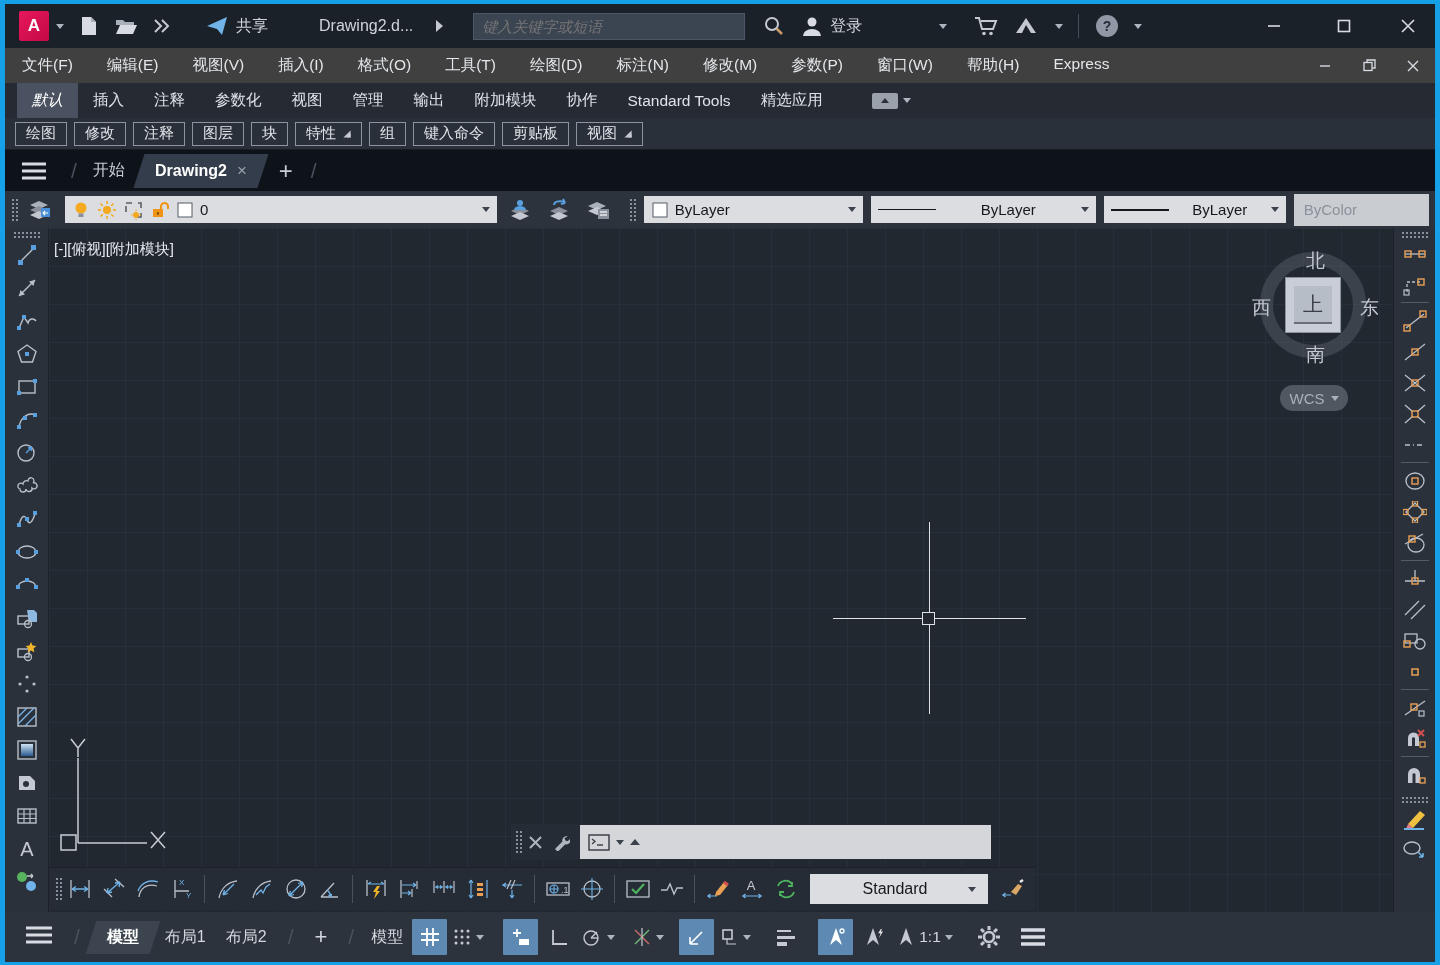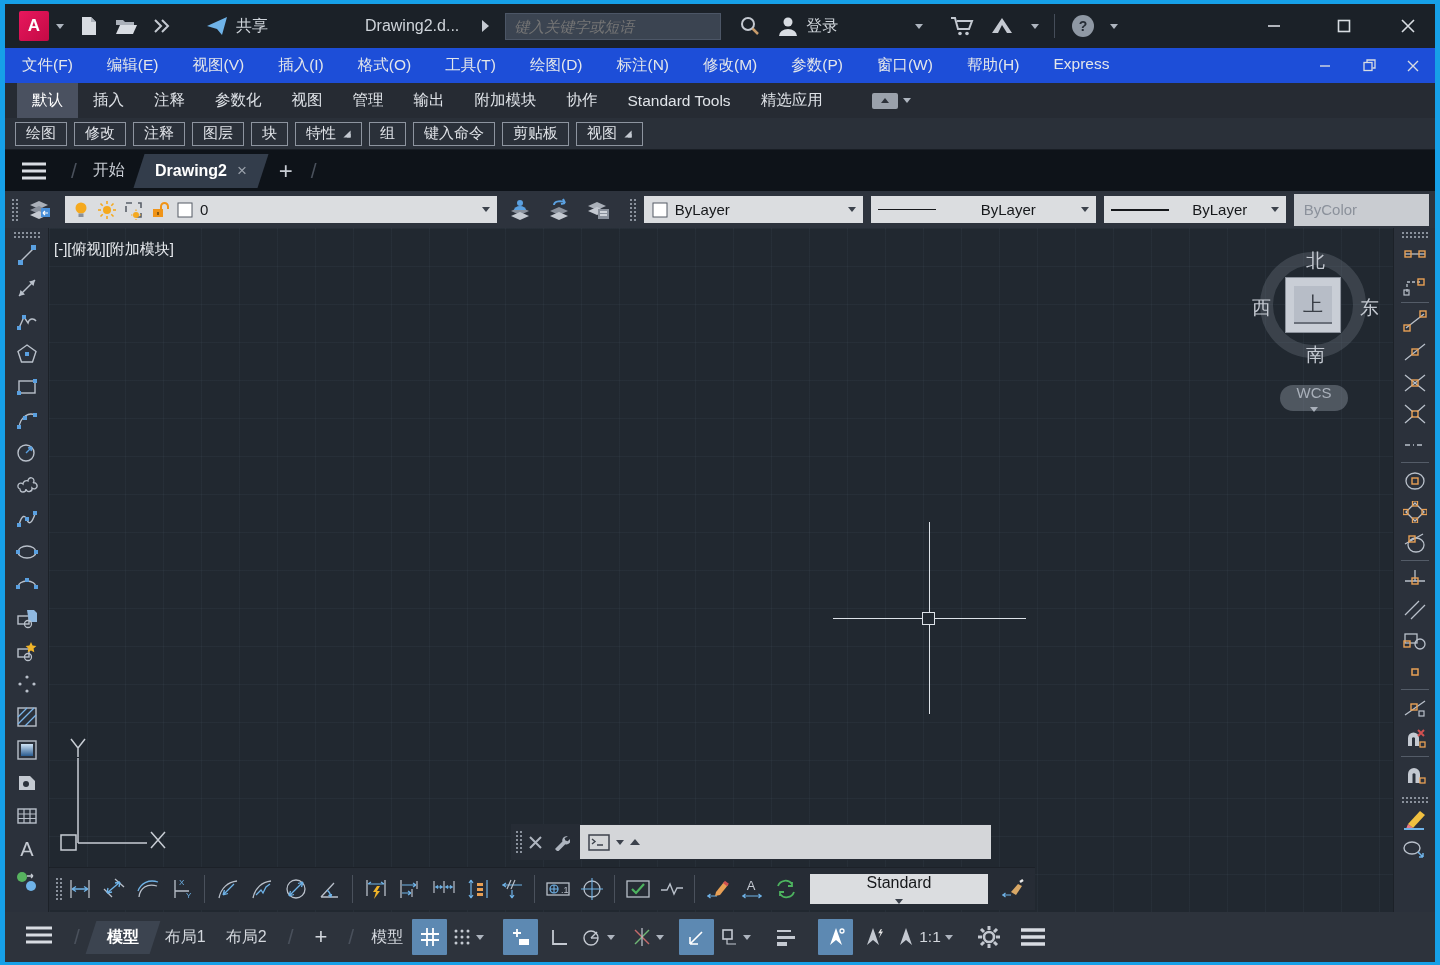--- a/index.html
+++ b/index.html
@@ -9,38 +9,38 @@
 
   
   .titlebar{ height:44px; background:#1b2128; display:flex; align-items:center; color:#d6dae0; flex:0 0 auto; }
   .applogo{ width:30px; height:30px; margin-left:14px; background:linear-gradient(135deg,#e8175d,#c30a45); color:#fff;
             font-weight:bold; font-size:17px; display:flex; align-items:center; justify-content:center; border-radius:2px; }
   .car{ width:0; height:0; border-left:4px solid transparent; border-right:4px solid transparent; border-top:5px solid #aeb5bf; display:inline-block; }
   .car.dark{ border-top-color:#3c424c; }
   .upcar{ width:0; height:0; border-left:5px solid transparent; border-right:5px solid transparent; border-bottom:6px solid #3c424c; display:inline-block; }
   .tb-ic{ display:flex; align-items:center; justify-content:center; height:32px; padding:0 7px; cursor:default; }
   .share{ display:flex; align-items:center; gap:7px; font-size:16px; color:#cfd4da; }
-  .doctitle{ font-size:16px; color:#cfd4da; margin-left:97px; }
-  .searchbox{ width:216px; height:27px; background:#3b4451; border:1px solid #4c5666; margin-left:8px; display:flex; align-items:center; }
+  .doctitle{ font-size:16px; color:#cfd4da; margin-left:51px; }
+  .searchbox{ width:272px; height:27px; background:#3b4451; border:1px solid #4c5666; margin-left:22px; display:flex; align-items:center; }
   .searchbox input{ flex:1; background:transparent; border:none; outline:none; color:#99a1ad; font-style:italic; font-size:15px; padding:0 8px; font-family:inherit; }
   .signin{ display:flex; align-items:center; gap:7px; font-size:16px; color:#cfd4da; }
   .winctl{ display:flex; align-items:center; height:100%; margin-left:auto; }
   .winbtn{ width:46px; height:100%; display:flex; align-items:center; justify-content:center; }
   .tdiv{ width:1px; height:24px; background:#454d59; margin:0 8px; }
 
   
-  .menubar{ height:35px; background:#1d4ed8; display:flex; align-items:center; color:#e3e6ea; font-size:15.5px; flex:0 0 auto; }
+  .menubar{ height:35px; background:#404040; display:flex; align-items:center; color:#e3e6ea; font-size:15.5px; flex:0 0 auto; }
   .menubar .mitem{ padding:0 17px; height:100%; display:flex; align-items:center; }
   .menuctl{ margin-left:auto; display:flex; height:100%; }
   .menubtn{ width:44px; display:flex; align-items:center; justify-content:center; }
 
   
   .ribbontabs{ height:35px; background:#262b33; display:flex; align-items:stretch; padding-left:12px; flex:0 0 auto; }
   .rtab{ padding:0 15px; display:flex; align-items:center; font-size:15.5px; color:#dfe3e8; }
-  .rtab.active{ background:#4a5160; color:#fff; }
+  .rtab.active{ background:#4a5160; color:#fff;font-style:italic; }
   .rib-collapse{ margin-left:34px; display:flex; align-items:center; gap:5px; }
   .rib-collapse .box{ width:26px; height:16px; background:#9aa1ab; display:flex; align-items:center; justify-content:center; border-radius:2px; }
   .rib-collapse .box i{ width:0;height:0;border-left:4px solid transparent;border-right:4px solid transparent;border-bottom:5px solid #2c313a; }
 
   
   .panelsrow{ height:32px; background:#2a3039; display:flex; align-items:center; gap:7px; padding:0 10px; border-bottom:1px solid #191e25; flex:0 0 auto; }
   .pbtn{ border:1px solid #8d949f; color:#e0e3e8; font-size:15px; height:24px; padding:0 10px; display:flex; align-items:center; gap:7px; }
   .pbtn .exp{ width:0;height:0;border-top:4px solid transparent;border-left:4px solid transparent;border-right:4px solid #c4c9d1;border-bottom:4px solid #c4c9d1; transform:scale(.9); }
 
   
@@ -80,39 +80,39 @@
 
   
   .vcube{ position:absolute; left:1211px; top:24px; width:106px; height:106px; }
   .vring{ position:absolute; left:0; top:0; width:106px; height:106px; border-radius:50%; border:13px solid rgba(120,128,140,.30); }
   .vface{ position:absolute; left:25px; top:25px; width:56px; height:56px; background:#c9ced6; border:1px solid #8b919b;
           display:flex; align-items:center; justify-content:center; }
   .vface .in{ width:38px; height:38px; background:#b7bdc7; display:flex; align-items:center; justify-content:center;
               color:#3a3f47; font-size:20px; border-bottom:2px solid #6a707a; }
   .vlab{ position:absolute; color:#c3c8d0; font-size:19px; }
   .wcspill{ position:absolute; left:1231px; top:157px; width:68px; height:26px; border-radius:13px; background:rgba(150,158,170,.40);
-            display:flex; align-items:center; justify-content:center; gap:6px; color:#a9b0ba; font-size:15px;flex-direction:column; }
+            display:flex; align-items:center; justify-content:center; gap:6px; color:#a9b0ba; font-size:15px; }
   .wcspill .car{ border-top-color:#a9b0ba; }
 
   
   .ch-v{ position:absolute; left:880px; top:294px; width:1px; height:192px; background:#dde2e8; }
   .ch-h{ position:absolute; left:784px; top:390px; width:193px; height:1px; background:#dde2e8; }
   .ch-box{ position:absolute; left:873px; top:384px; width:13px; height:13px; border:1px solid #dde2e8; background:#212830; }
 
   
   .cmdbar{ position:absolute; left:462px; bottom:52px; width:480px; height:36px; display:flex; align-items:center; background:#262c35; padding-left:4px; }
   .cmdfield{ flex:1; height:34px; background:#d4d6d9; display:flex; align-items:center; margin-left:6px; padding:0 8px; gap:6px; }
   .cmdfield input{ flex:1; background:transparent; border:none; outline:none; color:#5d636b; font-style:italic; font-size:16px; font-family:inherit; }
   .cmdbtn{ width:26px; height:34px; display:flex; align-items:center; justify-content:center; }
 
   
   .dimbar{ position:absolute; left:0; bottom:2px; height:43px; background:#262c35; display:flex; align-items:center; padding:0 6px; gap:1px; border-top:1px solid #1c2128; }
   .dimbar .tbtn{ width:33px; height:36px; }
   .dsep{ width:1px; height:28px; background:#4a515c; margin:0 5px; }
-  .dimcombo{ width:178px; height:30px; background:#dbdde0; color:#16181b; font-size:16px; display:flex; align-items:center; padding:0 12px; margin:0 7px;flex-direction:column; }
+  .dimcombo{ width:178px; height:30px; background:#dbdde0; color:#16181b; font-size:16px; display:flex; align-items:center; padding:0 12px; margin:0 7px; }
   .dimcombo .val{ flex:1; text-align:center; }
 
   
   .statusbar{ height:50px; background:#2d333c; display:flex; align-items:center; color:#d3d7dd; font-size:15.5px; padding:0 10px; gap:3px; flex:0 0 auto; }
   .sb-ham{ padding:0 10px; }
   .ltab{ padding:0 10px; font-size:16px; }
   .ltab.active{ background:#3c4450; transform:skewX(-18deg); padding:6px 16px; }
   .ltab.active .t{ transform:skewX(18deg); font-weight:bold; color:#fff; display:block; }
   .coords{ margin-left:auto; height:36px; background:#3a414c; display:flex; align-items:center; padding:0 18px; font-weight:bold; font-size:16px; }
   .sbtn{ min-width:35px; height:36px; display:flex; align-items:center; justify-content:center; gap:3px; border-radius:1px; padding:0 2px; }

